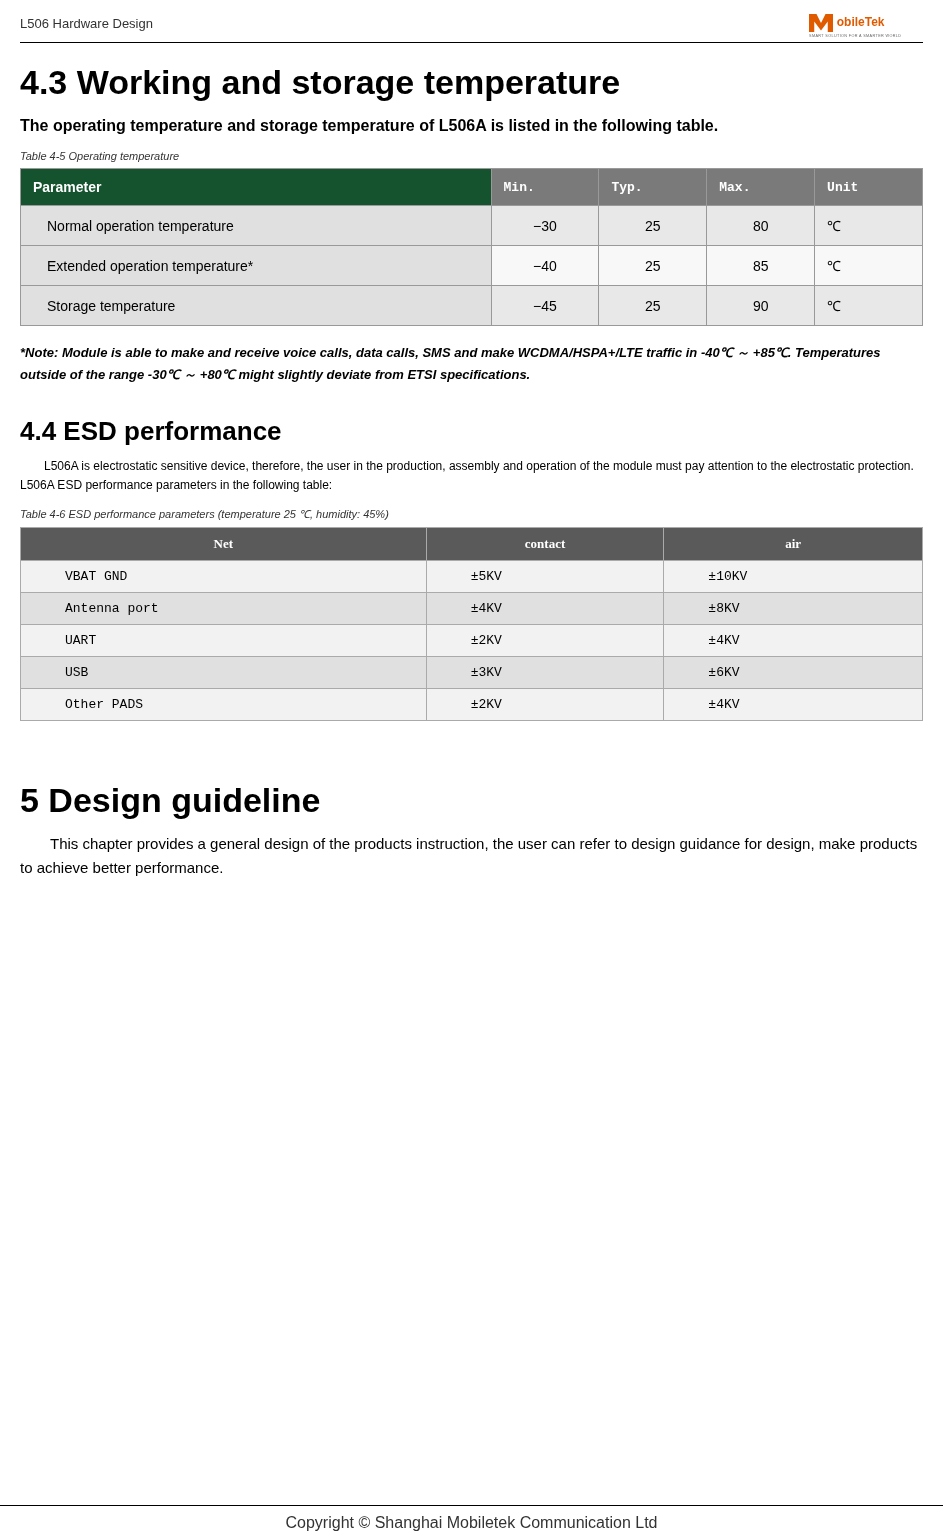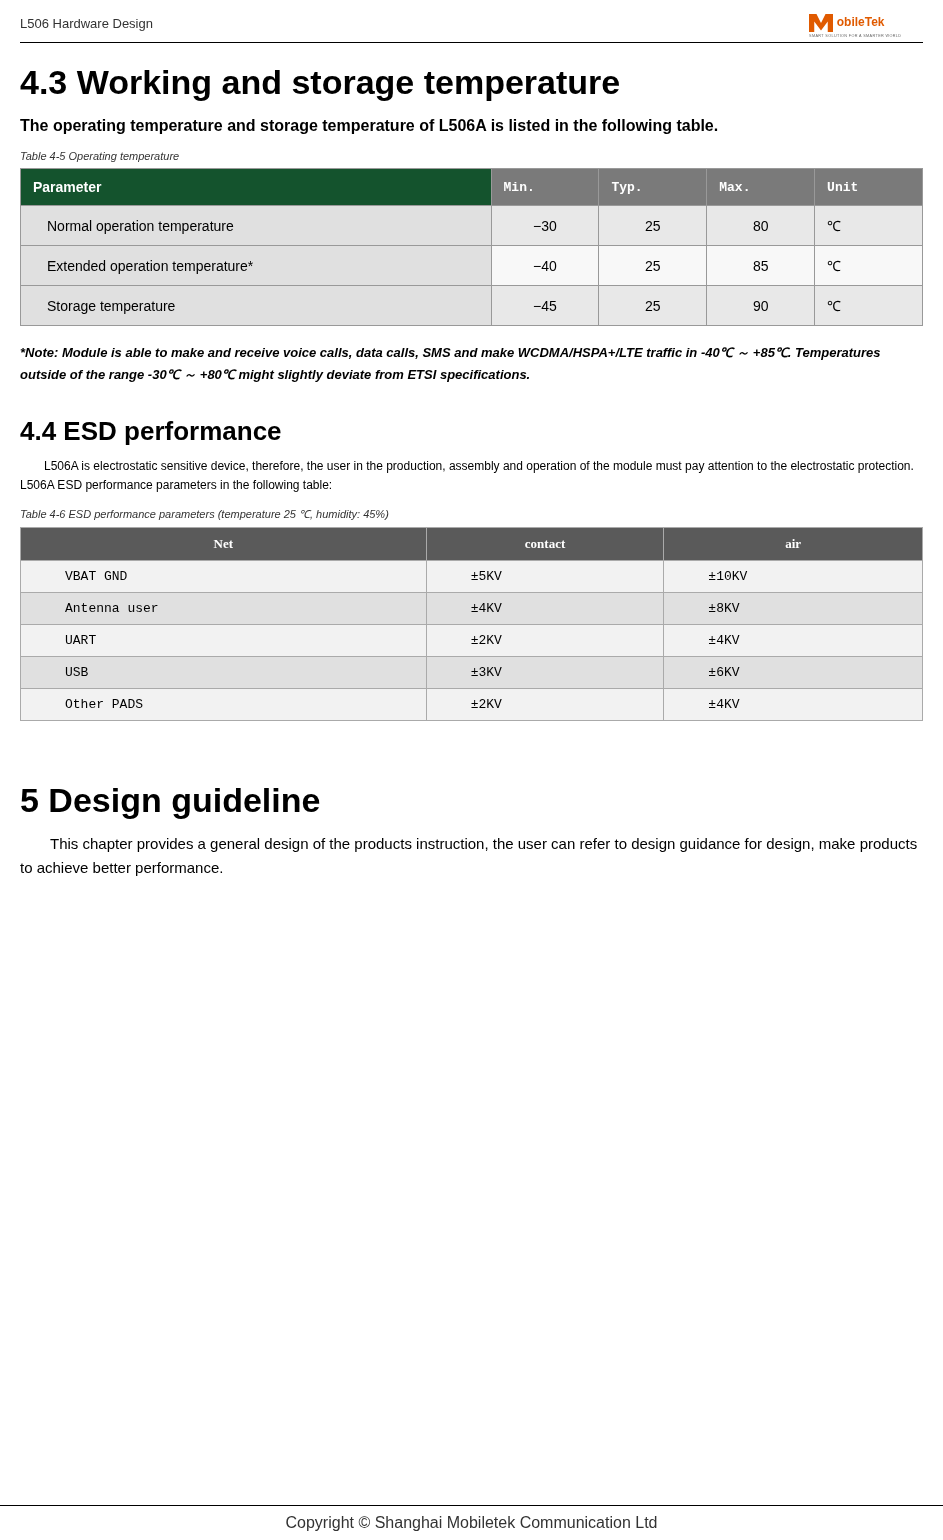--- a/index.html
+++ b/index.html
@@ -257,21 +257,21 @@
       <th>air</th>
     </tr>
   </thead>
   <tbody id="esd-tbody">
   <tr>
       <td>VBAT GND</td>
       <td>±5KV</td>
       <td>±10KV</td>
     </tr>
       <tr>
-      <td>Antenna user</td>
+      <td>Antenna port</td>
       <td>±4KV</td>
       <td>±8KV</td>
     </tr>
       <tr>
       <td>UART</td>
       <td>±2KV</td>
       <td>±4KV</td>
     </tr>
       <tr>
       <td>USB</td>

